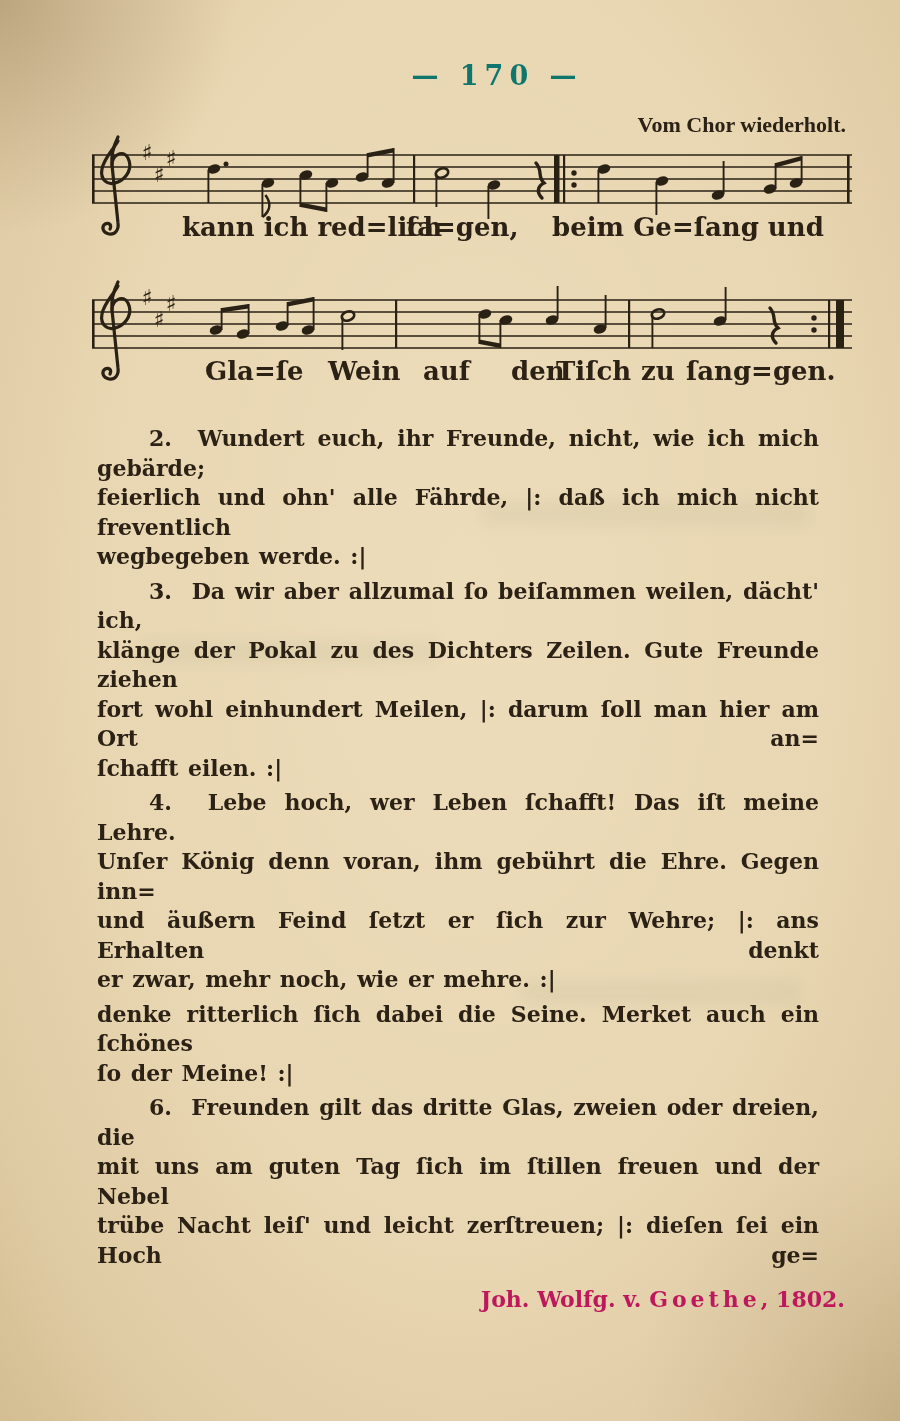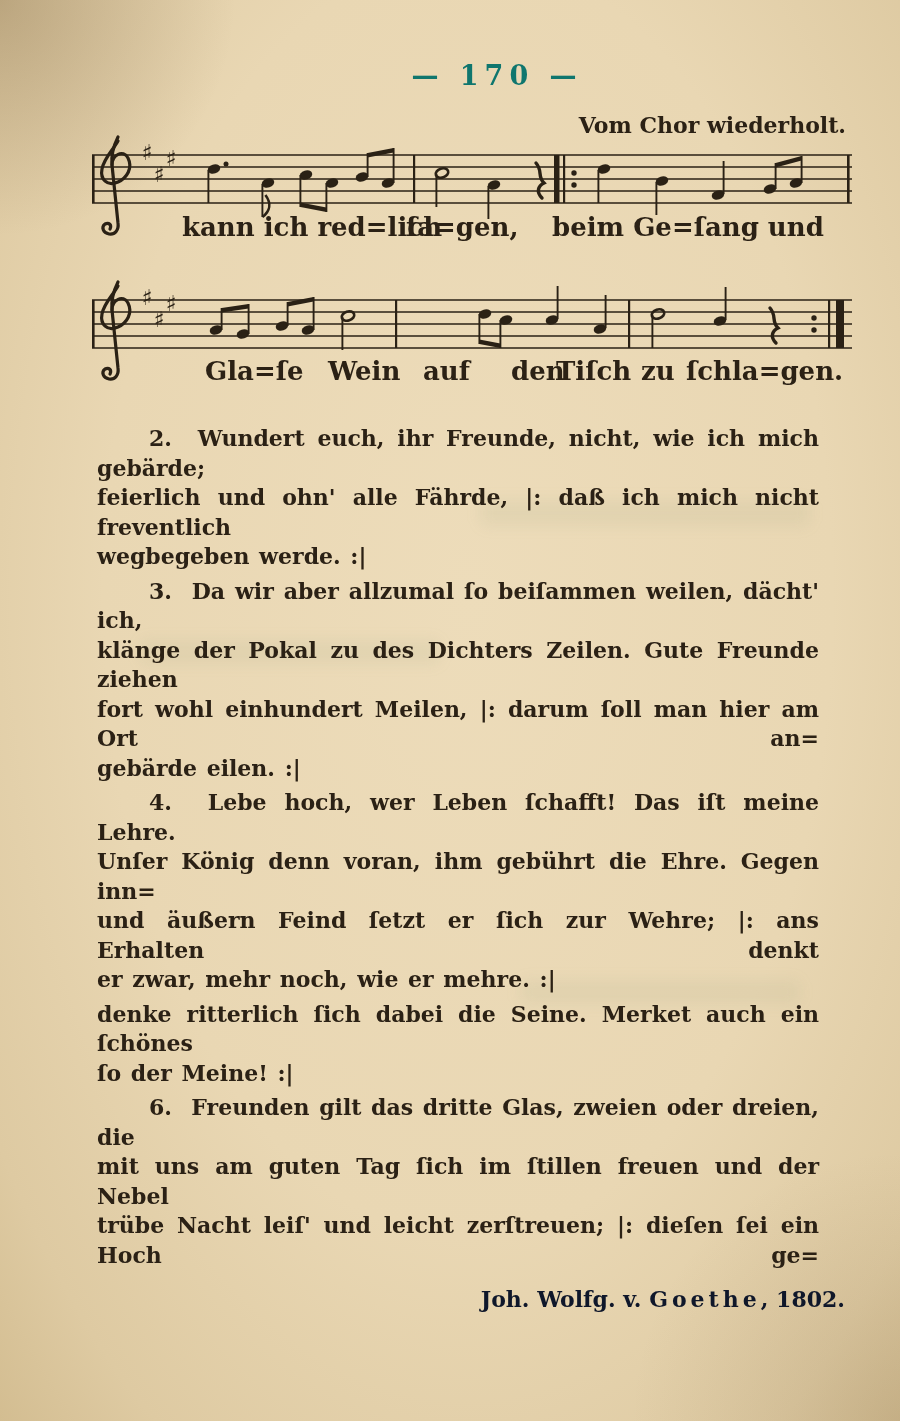--- a/index.html
+++ b/index.html
@@ -15,21 +15,21 @@
       radial-gradient(circle at 100% 100%, rgba(120,95,60,.18) 0%, rgba(120,95,60,0) 16%),
       radial-gradient(ellipse at 52% 42%, #eddcba 0%, #e9d7b3 55%, #decaa2 85%, #d3bd91 100%);
   }
   .ghost{position:absolute;background:rgba(150,160,120,.10);filter:blur(7px);border-radius:8px;}
   .pageno{
     position:absolute;top:60px;left:0;width:900px;text-align:center;
     font-size:27px;font-weight:bold;color:#0f766e;letter-spacing:6px;padding-left:47px;
   }
   .caption{
     position:absolute;top:112px;right:54px;
-    font-size:22px;font-weight:bold;color:#2b2115;
+    font-size:22px;font-weight:bold;color:#2b2115;font-family:Liberation Serif, serif;
   }
   .staff{position:absolute;left:90px;}
   #staff1{top:123px;}
   #staff2{top:268px;}
   .lyrics{
     position:absolute;left:90px;width:770px;height:36px;
     font-size:26px;font-weight:bold;color:#2b2115;
   }
   .lyrics span{position:absolute;top:0;white-space:pre;}
   #lyrics1{top:212px;}
@@ -50,21 +50,21 @@
   }
   .verse{margin-bottom:5px;}
   .vline{
     text-align:justify;text-align-last:justify;text-justify:inter-word;
     word-spacing:2px;
   }
   .vfirst{text-indent:52px;}
   .vlast{text-align-last:left;}
   .attribution{
     position:absolute;top:1286px;right:55px;
-    font-size:22px;font-weight:bold;color:#0f172a;
+    font-size:22px;font-weight:bold;color:#be185d;
   }
   .attribution .sp{letter-spacing:4px;}
 </style>
 </head>
 <body>
 
 <div class="page">
   <div class="ghost" style="left:480px;top:500px;width:330px;height:26px;"></div>
   <div class="ghost" style="left:140px;top:640px;width:300px;height:24px;"></div>
   <div class="ghost" style="left:520px;top:980px;width:280px;height:24px;"></div>
@@ -228,36 +228,36 @@
   </svg>
 
 <div id="lyrics2" class="lyrics">
 
 <span class="lyr">Gla=ſe</span>
     <span class="lyr">Wein</span>
     <span class="lyr">auf</span>
     <span class="lyr">den</span>
     <span class="lyr">Tiſch</span>
     <span class="lyr">zu</span>
-    <span class="lyr">ſchla=gen.</span>
+    <span class="lyr">ſang=gen.</span>
   </div>
 
 <div class="verses">
 
     <div class="verse">
       <div class="vline vfirst">2.&nbsp; Wundert euch, ihr Freunde, nicht, wie ich mich gebärde;</div>
       <div class="vline">feierlich und ohn' alle Fährde, |: daß ich mich nicht freventlich</div>
       <div class="vline vlast">wegbegeben werde. :|</div>
     </div>
 
     <div class="verse">
       <div class="vline vfirst">3.&nbsp; Da wir aber allzumal ſo beiſammen weilen, dächt' ich,</div>
       <div class="vline">klänge der Pokal zu des Dichters Zeilen. Gute Freunde ziehen</div>
       <div class="vline">fort wohl einhundert Meilen, |: darum ſoll man hier am Ort an=</div>
-      <div class="vline vlast">gebärde eilen. :|</div>
+      <div class="vline vlast">ſchafft eilen. :|</div>
     </div>
 
     <div class="verse">
       <div class="vline vfirst">4.&nbsp; Lebe hoch, wer Leben ſchafft! Das iſt meine Lehre.</div>
       <div class="vline">Unſer König denn voran, ihm gebührt die Ehre. Gegen inn=</div>
       <div class="vline">und äußern Feind ſetzt er ſich zur Wehre; |: ans Erhalten denkt</div>
       <div class="vline vlast">er zwar, mehr noch, wie er mehre. :|</div>
     </div>
 
     <div class="verse">

